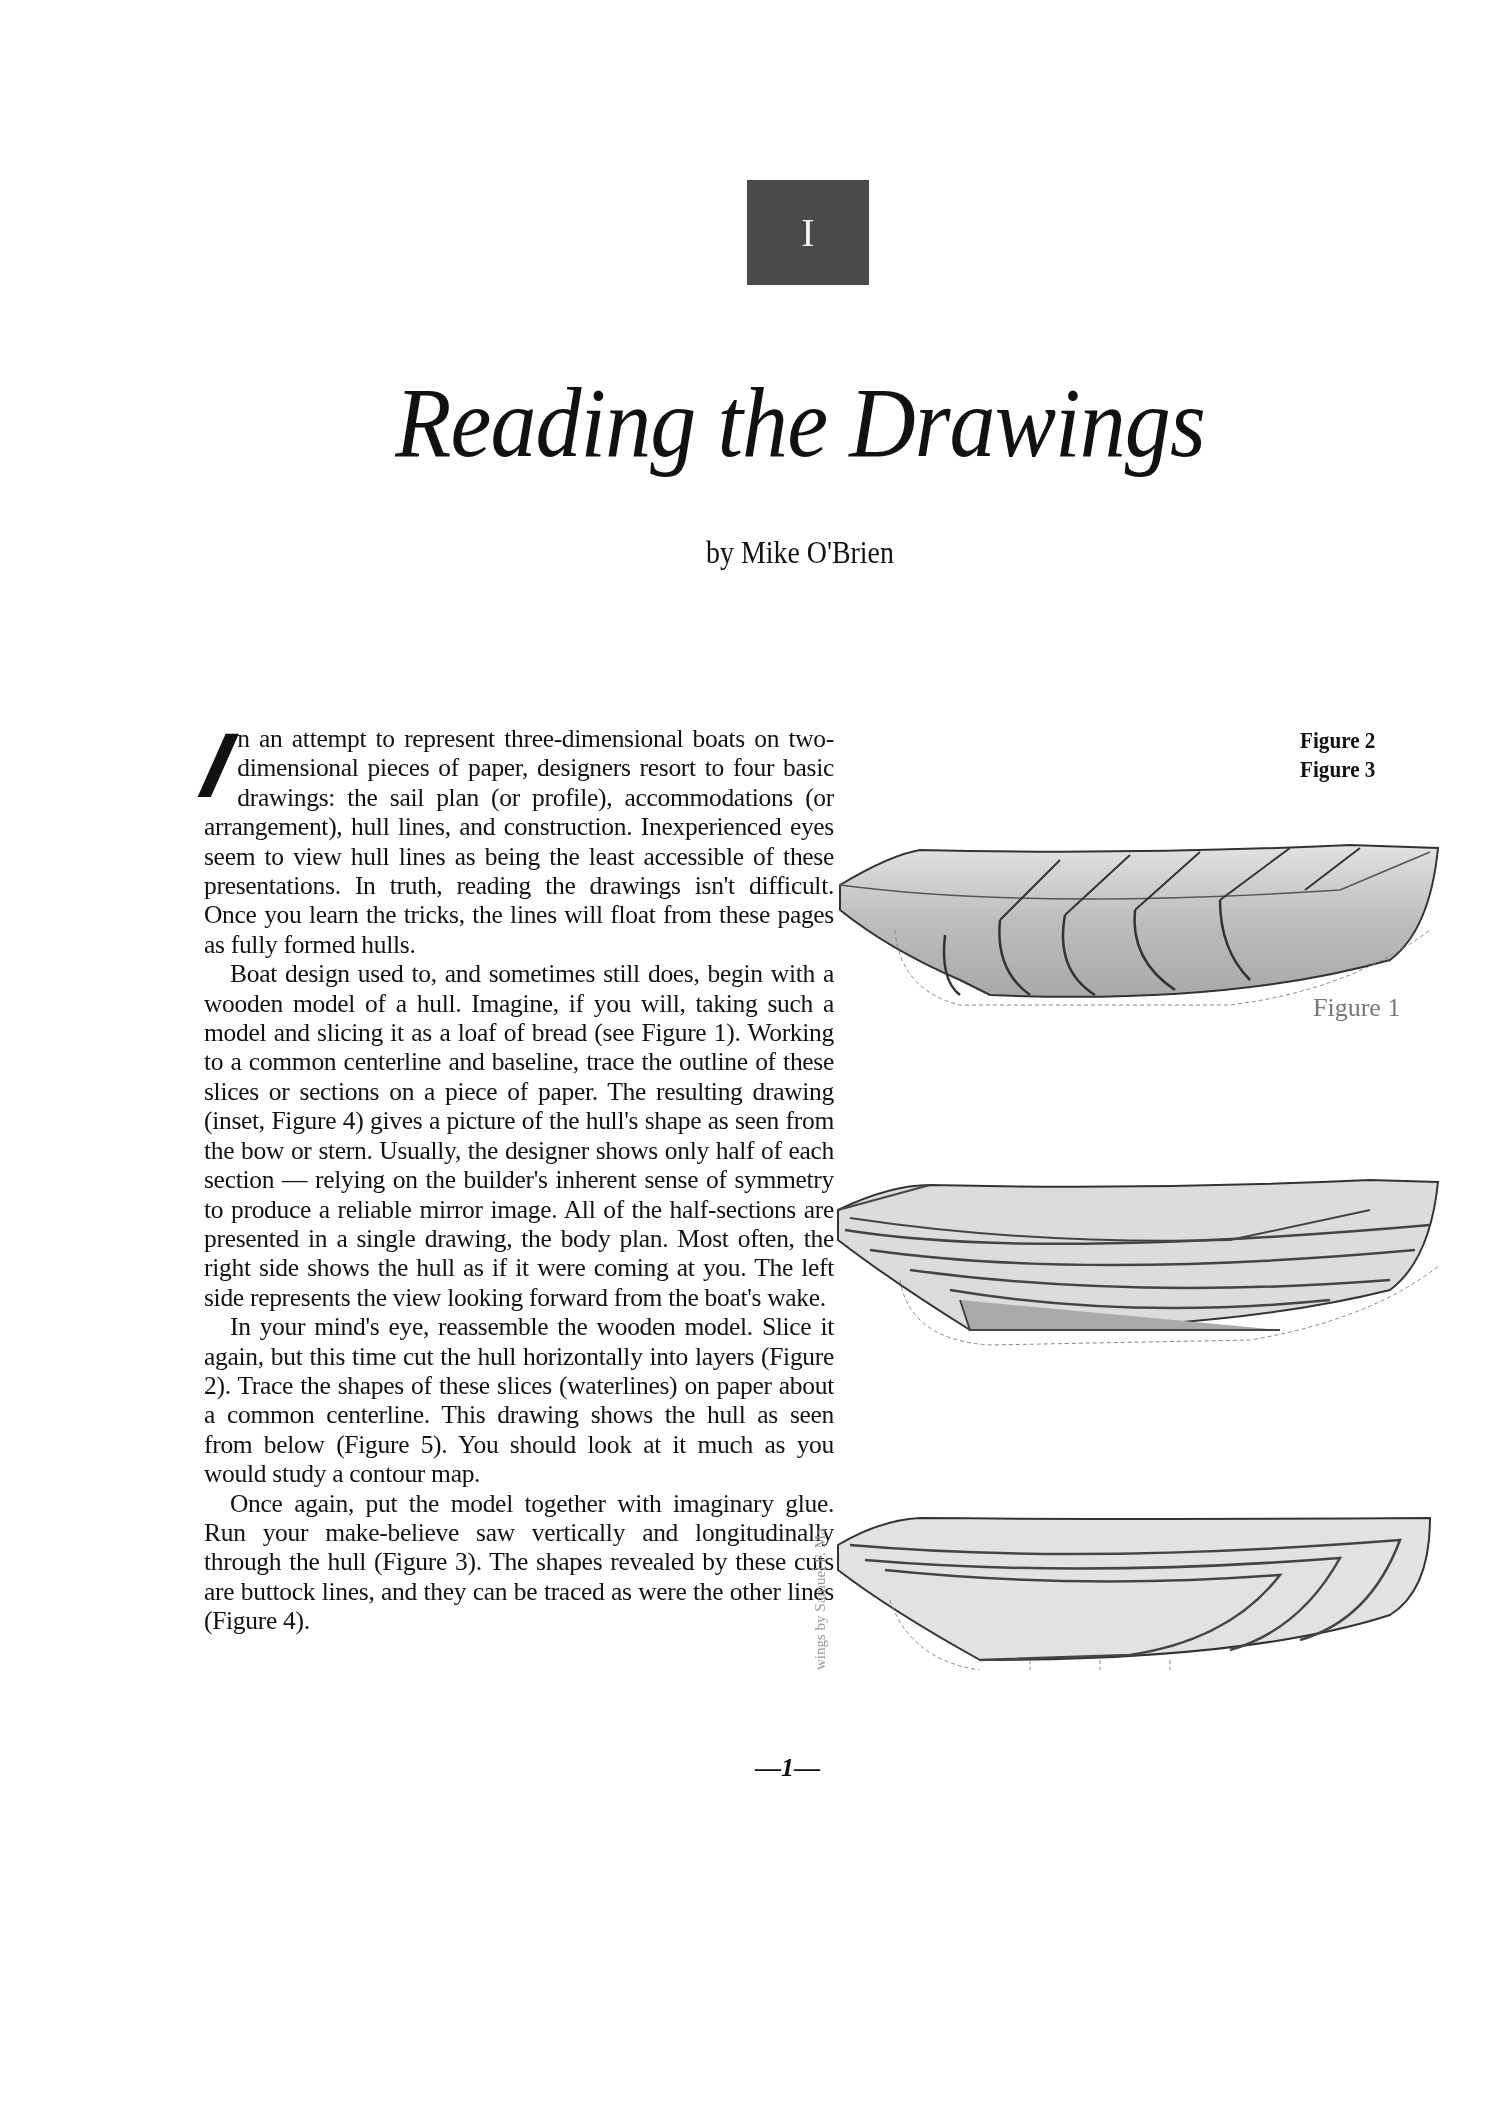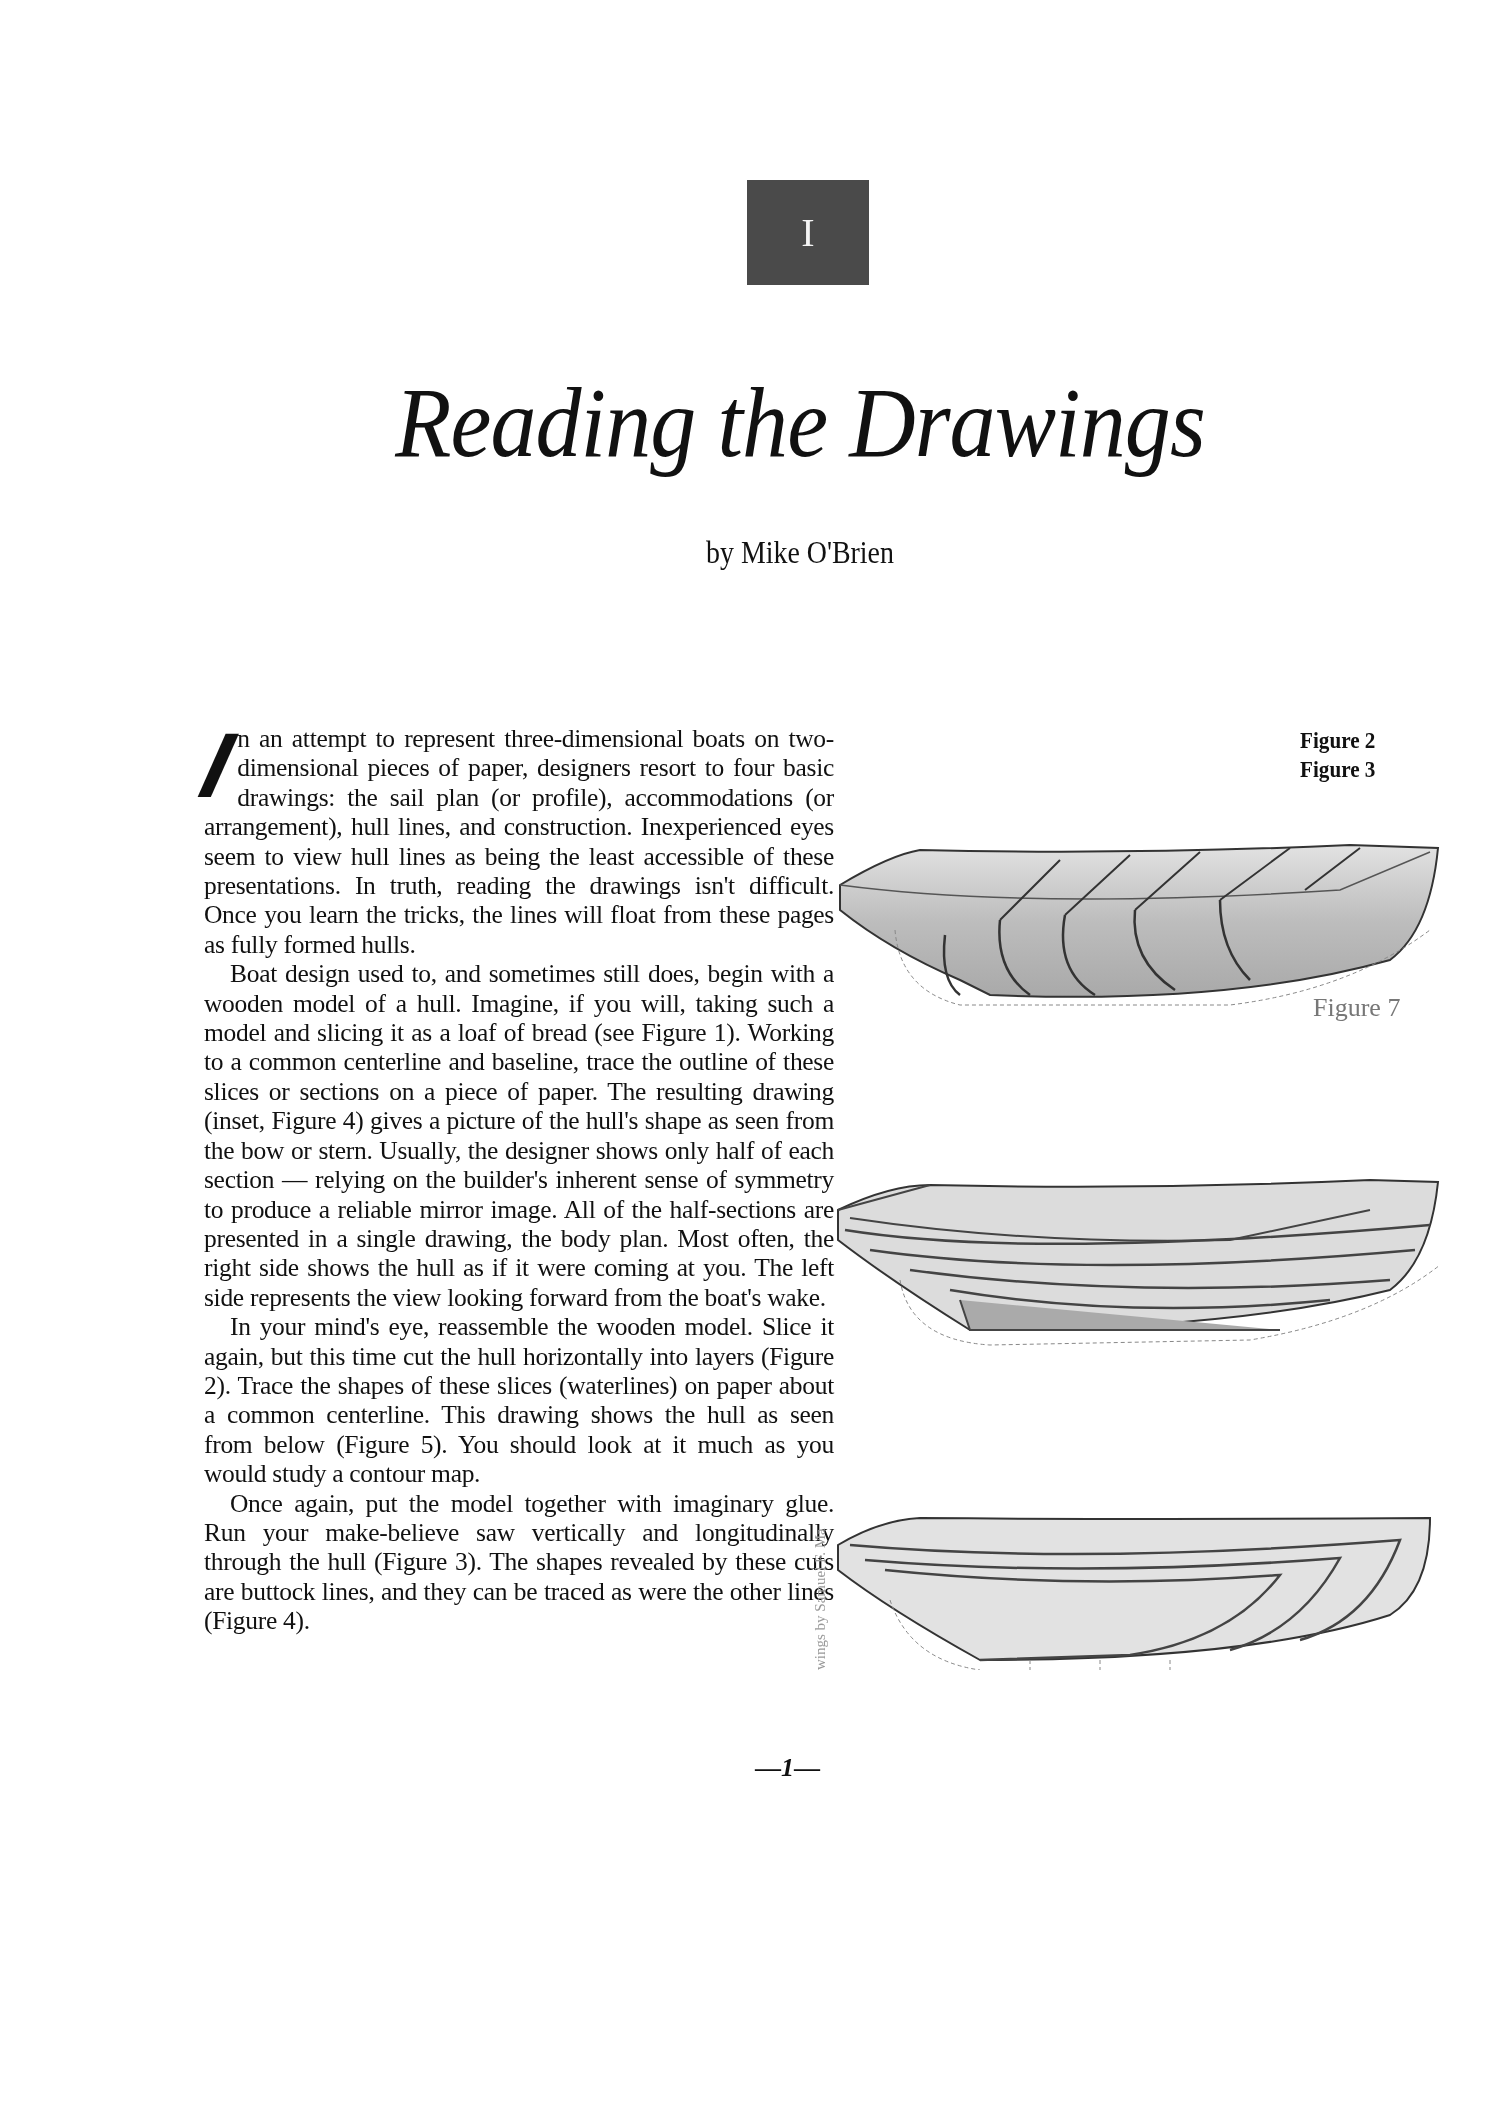--- a/index.html
+++ b/index.html
@@ -62,21 +62,21 @@
   <path d="M10 55 Q60 25 90 20 Q300 25 520 15 L608 18 Q600 100 560 130 Q400 175 160 165 L130 150 Q60 120 10 80 Z" fill="url(#g1)" stroke="#333" stroke-width="2"></path>
   <path d="M10 55 Q200 80 510 60 L600 22" fill="none" stroke="#555" stroke-width="1.5"></path>
   <path d="M115 105 Q110 150 130 165" fill="none" stroke="#333" stroke-width="2.5"></path>
   <path d="M170 90 Q165 140 200 165" fill="none" stroke="#333" stroke-width="2.5"></path>
   <path d="M235 85 Q225 140 265 165" fill="none" stroke="#333" stroke-width="2.5"></path>
   <path d="M305 80 Q300 130 345 160" fill="none" stroke="#333" stroke-width="2.5"></path>
   <path d="M390 70 Q390 120 420 150" fill="none" stroke="#333" stroke-width="2.5"></path>
   <path d="M170 90 L230 30 M235 85 L300 25 M305 80 L370 22 M390 70 L460 18 M475 60 L530 18" fill="none" stroke="#333" stroke-width="2"></path>
   <path d="M65 100 Q70 160 130 175 L400 175 Q520 160 600 100" fill="none" stroke="#888" stroke-width="1" stroke-dasharray="4 3"></path>
 </svg>
-<div class="fig1-caption">Figure 7</div>
+<div class="fig1-caption">Figure 1</div>
 
 <svg class="figure" style="left:830px;top:1170px" width="615" height="180" viewBox="0 0 615 180">
   <path d="M8 40 Q60 15 100 15 Q320 20 540 10 L608 12 Q600 90 560 120 Q400 160 140 160 Q60 110 8 70 Z" fill="#dcdcdc" stroke="#333" stroke-width="2"></path>
   <path d="M8 40 L100 15 M20 48 Q200 75 400 70 L540 40" fill="none" stroke="#444" stroke-width="2"></path>
   <path d="M15 60 Q200 90 600 55" fill="none" stroke="#444" stroke-width="2.5"></path>
   <path d="M40 80 Q250 110 585 80" fill="none" stroke="#444" stroke-width="2.5"></path>
   <path d="M80 100 Q300 130 560 110" fill="none" stroke="#444" stroke-width="2.5"></path>
   <path d="M120 120 Q300 150 500 130" fill="none" stroke="#444" stroke-width="2.5"></path>
   <path d="M130 130 L140 160 L450 160" fill="#aaa" stroke="#444" stroke-width="2"></path>
   <path d="M70 110 Q80 170 160 175 L420 170 Q540 150 610 95" fill="none" stroke="#888" stroke-width="1" stroke-dasharray="4 3"></path>

